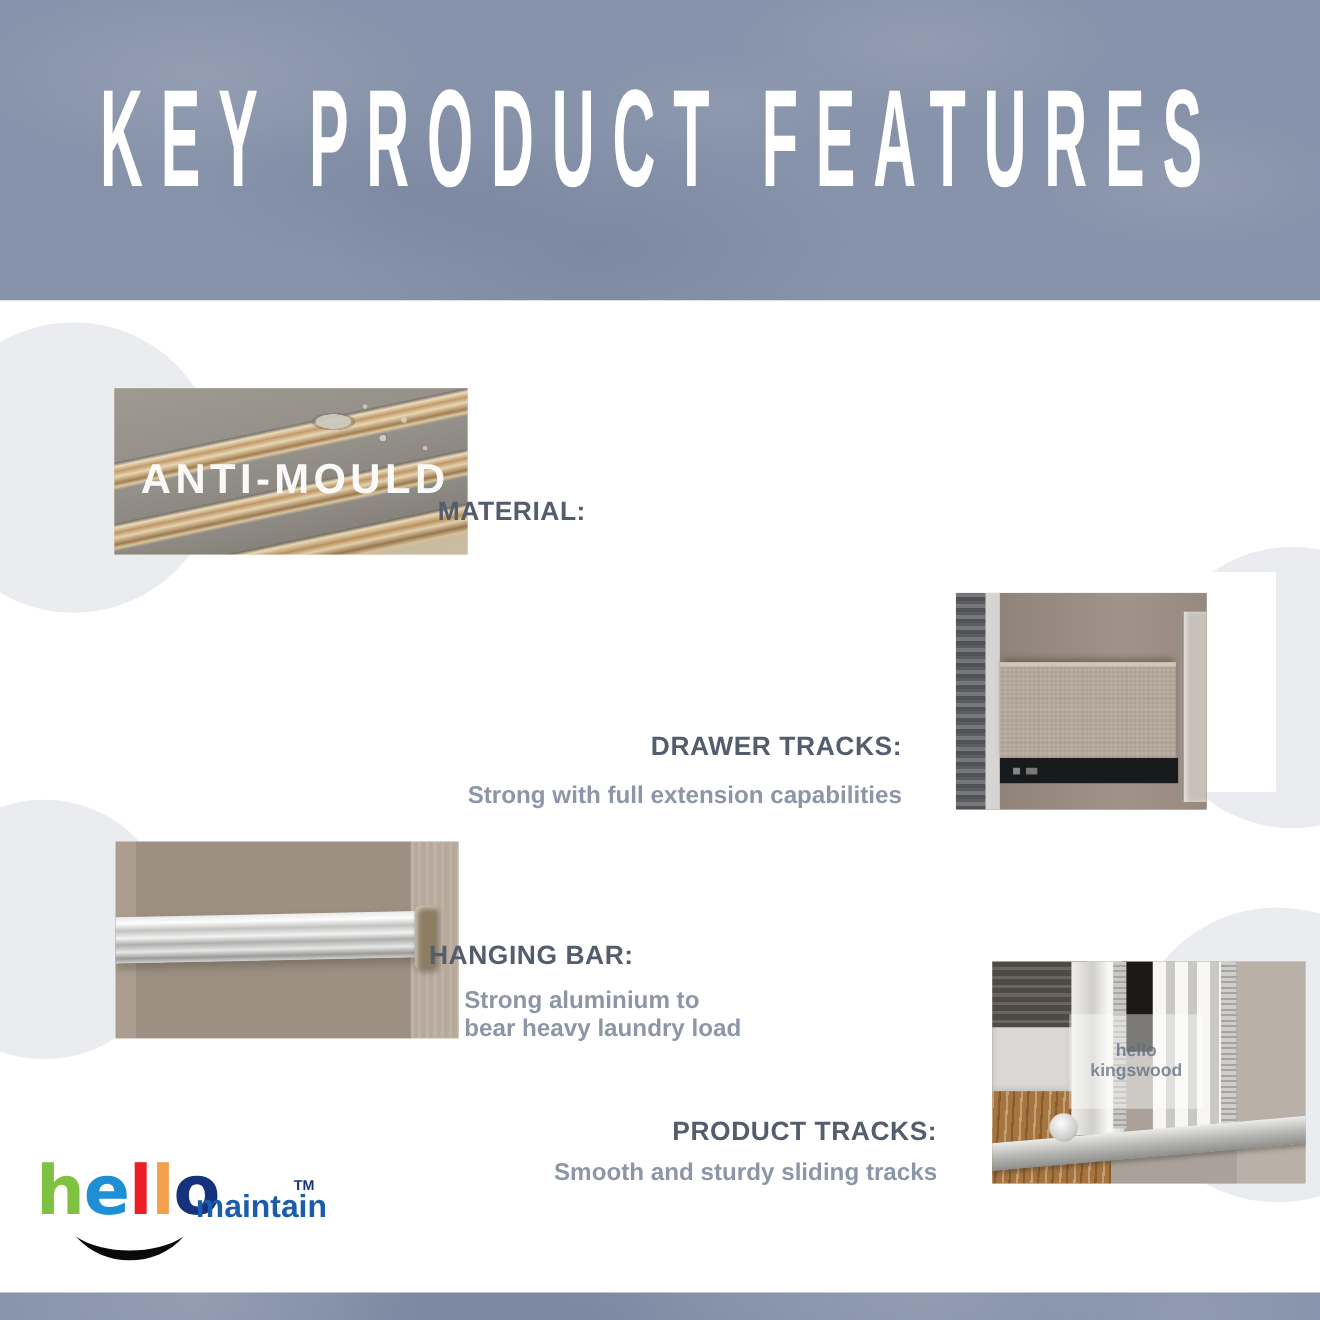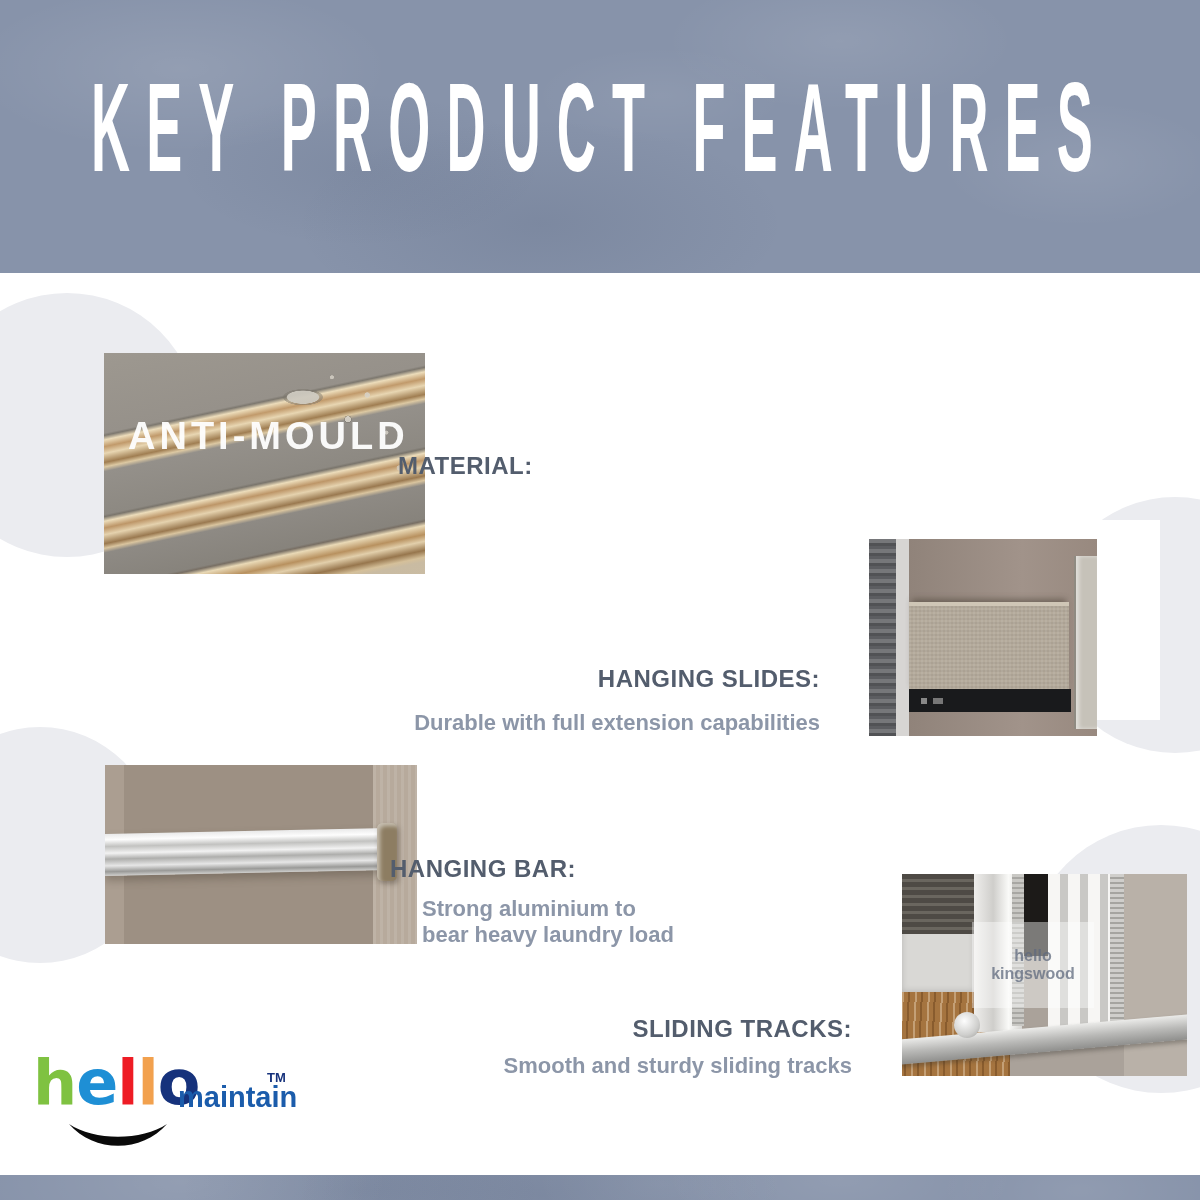--- a/index.html
+++ b/index.html
@@ -30,21 +30,21 @@
   .circle { position:absolute; border-radius:50%; }
   .c1 { left:-65px;  top:293px; width:264px; height:264px; }
   .c2 { left:-78px;  top:727px; width:236px; height:236px; }
   .c3 { left:1047px; top:497px; width:256px; height:256px; }
   .c4 { left:1027px; top:825px; width:268px; height:268px; }
   .white-patch { position:absolute; left:1048px; top:520px; width:112px; height:200px; background:#ffffff; }
   
   .photo { position:absolute; overflow:hidden; }
   .layer { position:absolute; }
   
-  .photo1 { left:64px; top:337px; width:321px; height:221px; background:#c9bba2; }
+  .photo1 { left:64px; top:337px; width:321px; height:151px; background:#c9bba2; }
   .ply-stack {
     left:-30%; top:-40%; width:170%; height:200%;
     transform:rotate(-12deg);
     background:linear-gradient(180deg,
       #a29d94 0%, #96918a 30%, #7d786f 30.5%,
       #ecdcba 31.5%, #c19a6b 33%, #e8d6b2 34.5%, #a07e52 36.5%, #dcc8a2 37.5%,
       #94908a 38.5%, #8d8982 48%, #7a756c 48.5%,
       #ecdcba 49.5%, #bd9668 51%, #e5d2ae 52.5%, #9a7950 54.5%, #d9c49e 55.5%,
       #8e8a84 56.5%, #87837c 64%, #786f64 64.5%,
       #e9d9b6 65.5%, #b8915f 67.5%, #e2cfab 69%, #97764d 71%, #d5c09a 72.5%,
@@ -180,32 +180,32 @@
     <div class="layer p4-foam1"></div>
     <div class="layer p4-door2"></div>
     <div class="layer p4-foam2"></div>
     <div class="layer p4-track"></div>
     <div class="layer p4-roller"></div>
     <div class="layer p4-watermark">hello kingswood</div>
   </figure>
 
   <h2 class="f-heading t1h" style="color: rgb(83, 93, 109);">MATERIAL:</h2>
 
-  <h2 class="f-heading t2h" style="color: rgb(83, 93, 109);">HANGING SLIDES:</h2>
+  <h2 class="f-heading t2h" style="color: rgb(83, 93, 109);">DRAWER TRACKS:</h2>
   <p class="f-body t2b" style="color: rgb(140, 150, 168);">
-    <span>Durable with full extension capabilities</span>
+    <span>Strong with full extension capabilities</span>
   </p>
 
   <h2 class="f-heading t3h" style="color: rgb(83, 93, 109);">HANGING BAR:</h2>
   <p class="f-body t3b" style="color: rgb(140, 150, 168);">
     <span>Strong aluminium to</span><br>
     <span>bear heavy laundry load</span>
   </p>
 
-  <h2 class="f-heading t4h" style="color: rgb(83, 93, 109);">SLIDING TRACKS:</h2>
+  <h2 class="f-heading t4h" style="color: rgb(83, 93, 109);">PRODUCT TRACKS:</h2>
   <p class="f-body t4b" style="color: rgb(140, 150, 168);">
     <span>Smooth and sturdy sliding tracks</span>
   </p>
 
   <div class="logo">
     <div class="logo-word"><span style="color: rgb(127, 194, 65);">h</span><span style="color: rgb(30, 143, 213);">e</span><span style="color: rgb(238, 28, 37);">l</span><span style="color: rgb(242, 161, 78);">l</span><span style="color: rgb(22, 50, 124);">o</span></div>
     <div class="logo-suffix" style="color: rgb(27, 92, 171);">maintain</div>
     <div class="logo-tm" style="color: rgb(22, 50, 124);">TM</div>
     <svg class="logo-smile" width="104" height="34" viewBox="0 0 104 34">
       <path d="M3,6 C28,35 76,35 101,6 C76,23 28,23 3,6 Z" fill="#0a0a0a"></path>

